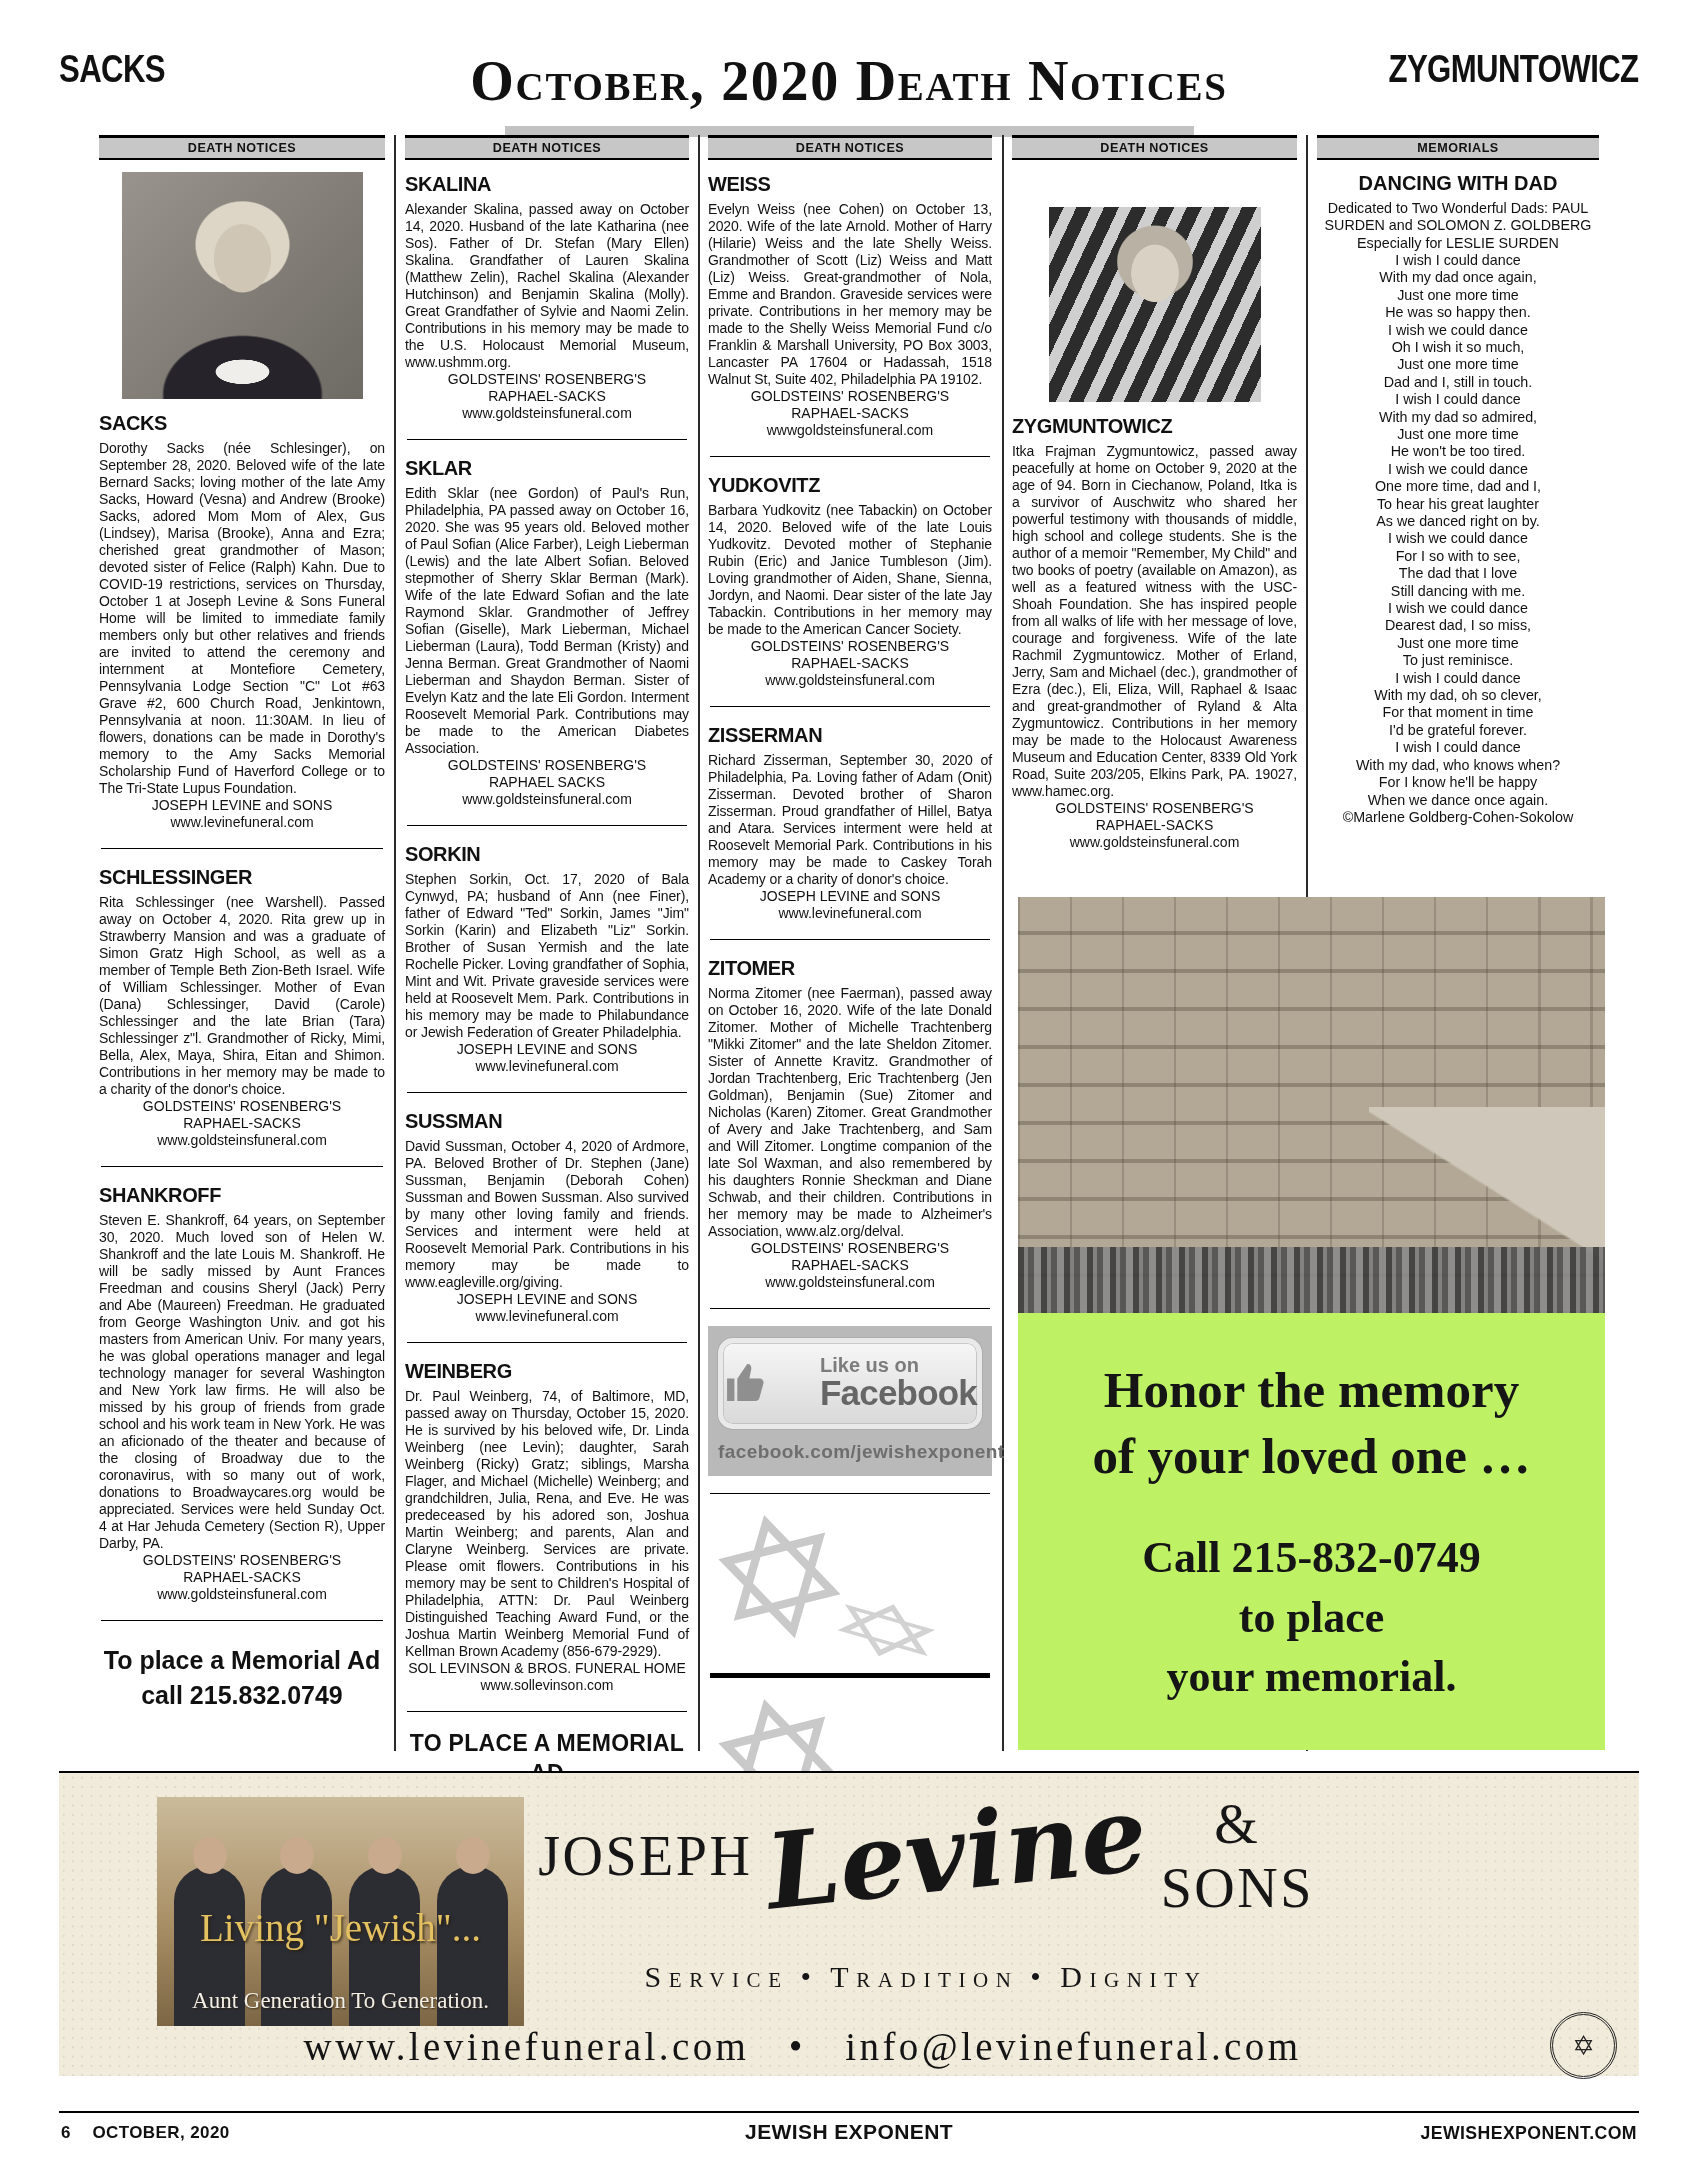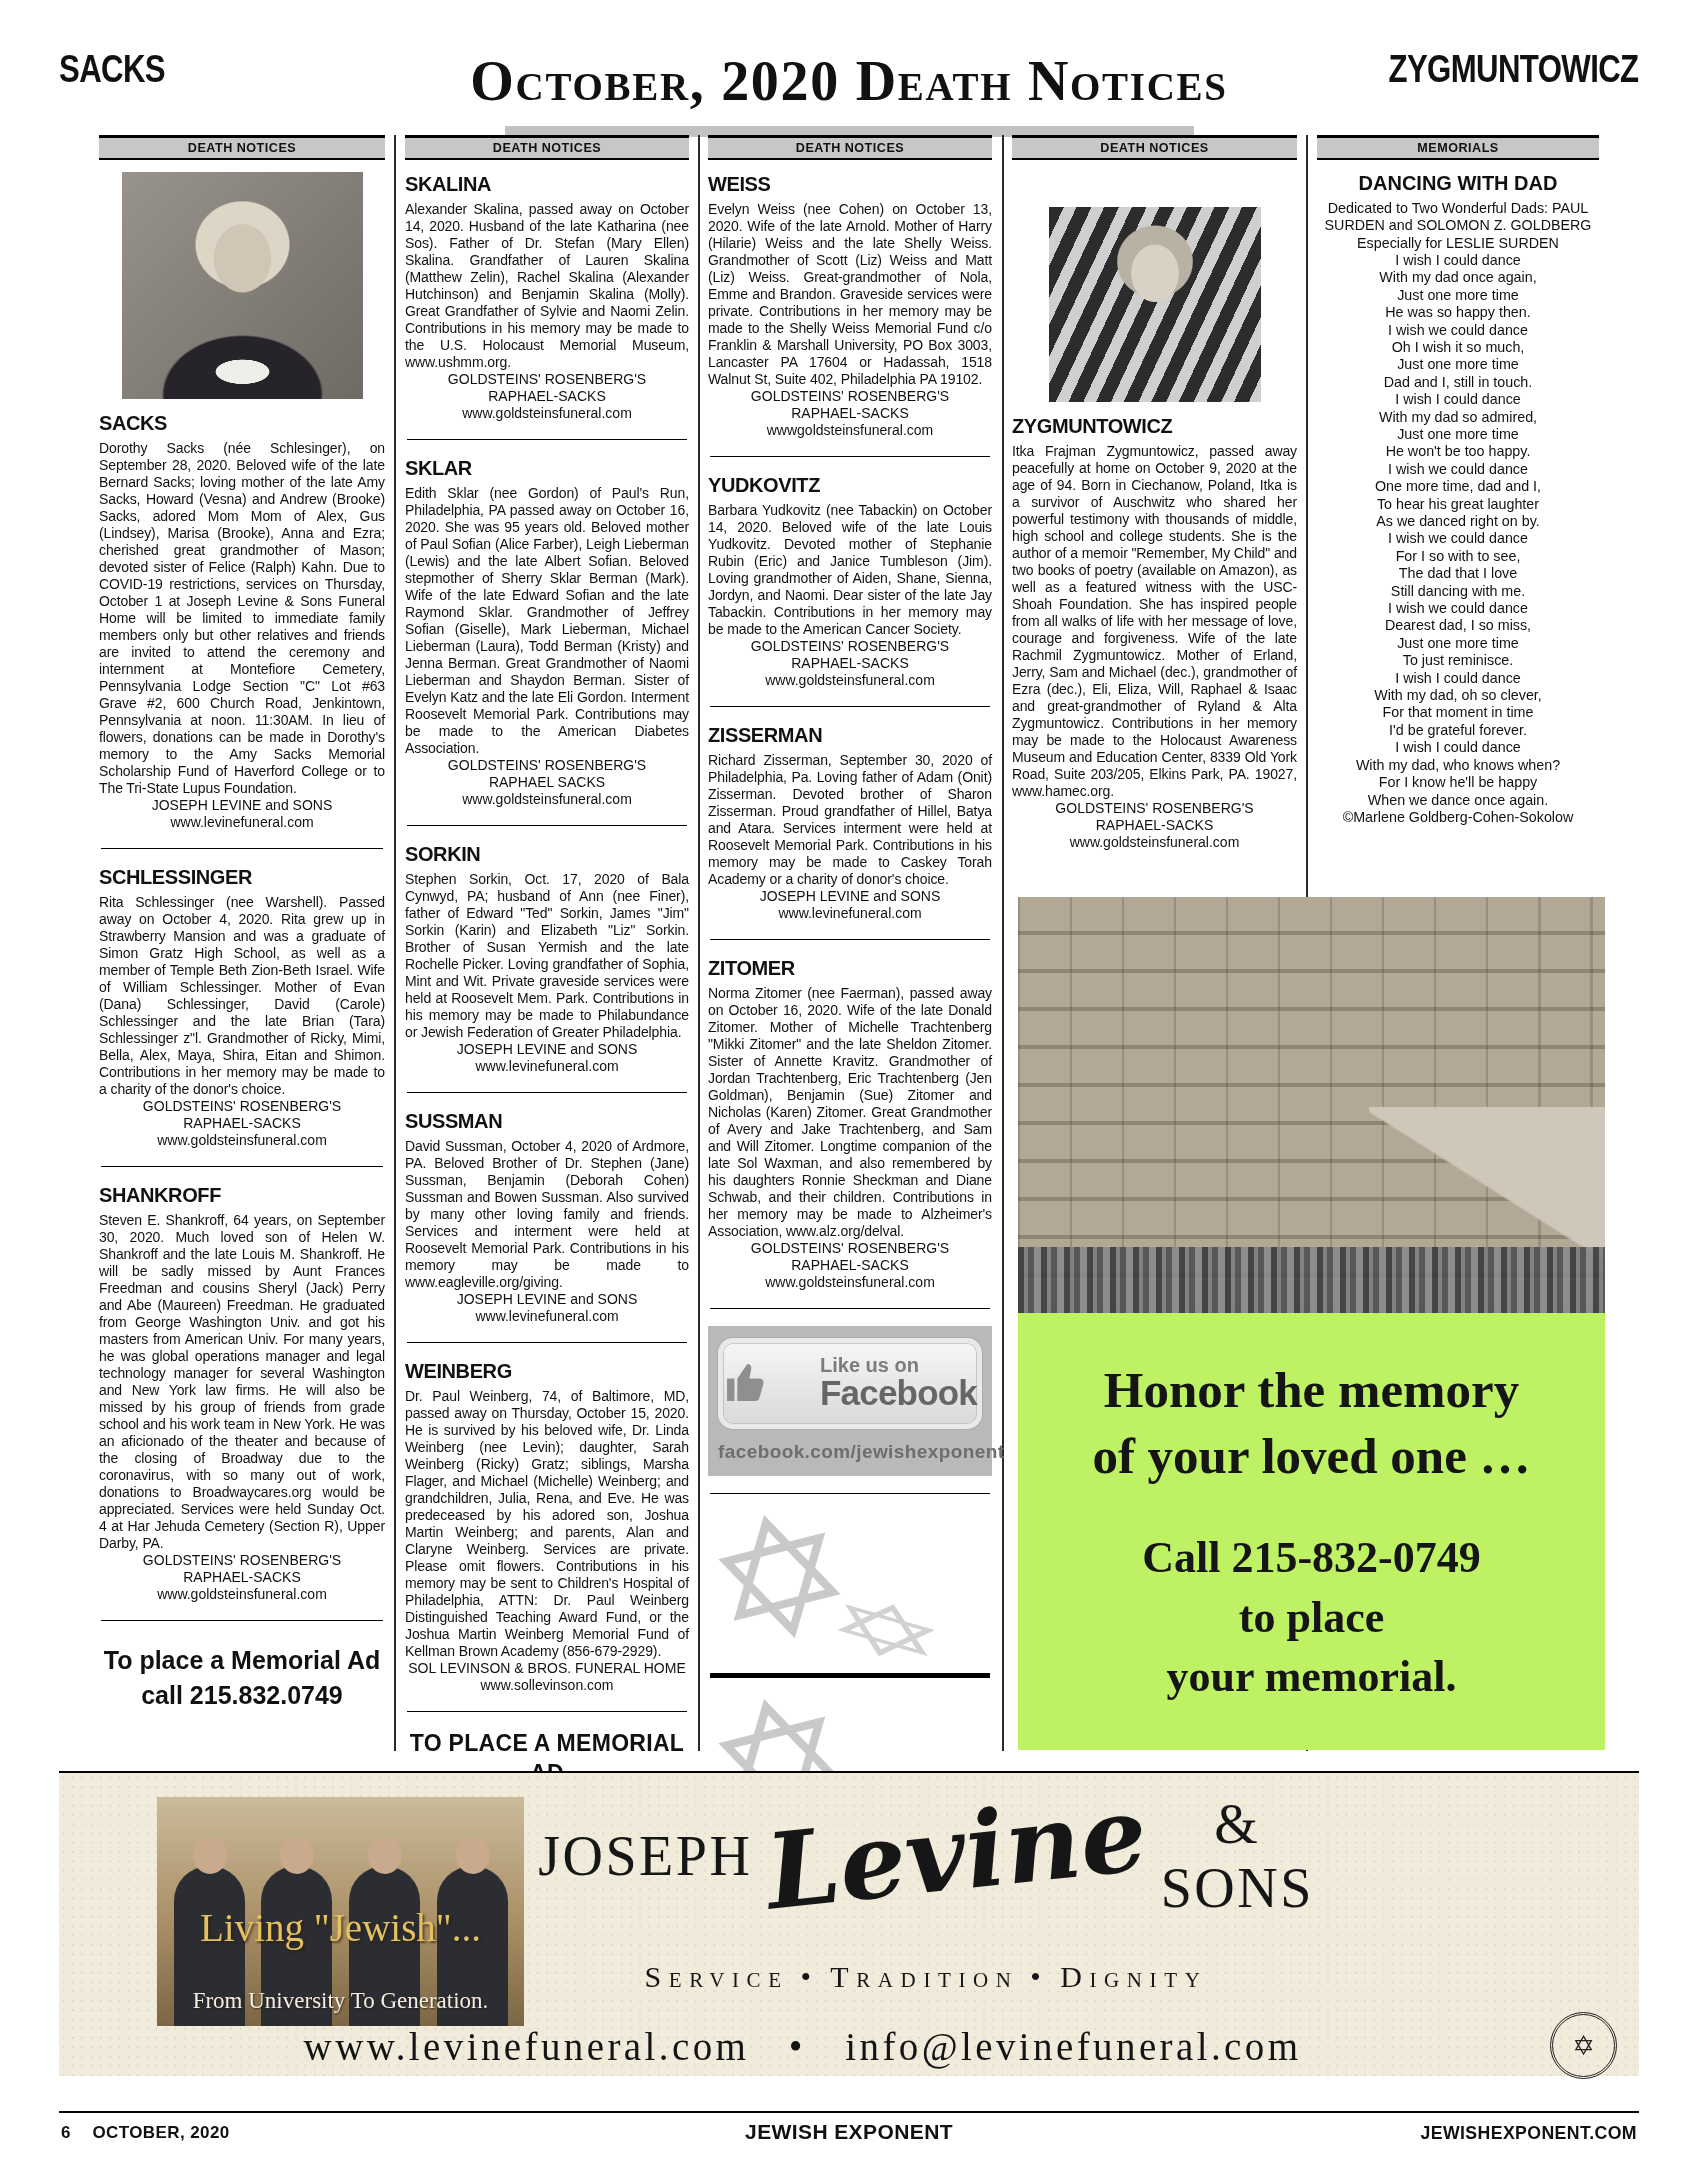--- a/index.html
+++ b/index.html
@@ -291,21 +291,21 @@
           <div class="poem-line">With my dad once again,</div>
           <div class="poem-line">Just one more time</div>
           <div class="poem-line">He was so happy then.</div>
           <div class="poem-line">I wish we could dance</div>
           <div class="poem-line">Oh I wish it so much,</div>
           <div class="poem-line">Just one more time</div>
           <div class="poem-line">Dad and I, still in touch.</div>
           <div class="poem-line">I wish I could dance</div>
           <div class="poem-line">With my dad so admired,</div>
           <div class="poem-line">Just one more time</div>
-          <div class="poem-line">He won't be too happy.</div>
+          <div class="poem-line">He won't be too tired.</div>
           <div class="poem-line">I wish we could dance</div>
           <div class="poem-line">One more time, dad and I,</div>
           <div class="poem-line">To hear his great laughter</div>
           <div class="poem-line">As we danced right on by.</div>
           <div class="poem-line">I wish we could dance</div>
           <div class="poem-line">For I so with to see,</div>
           <div class="poem-line">The dad that I love</div>
           <div class="poem-line">Still dancing with me.</div>
           <div class="poem-line">I wish we could dance</div>
           <div class="poem-line">Dearest dad, I so miss,</div>
@@ -336,21 +336,21 @@
     </div>
   </div>
 
   <div class="levine">
     <div class="lphoto">
       <div class="fig" style="left:17px"></div>
       <div class="fig" style="left:104px"></div>
       <div class="fig" style="left:192px"></div>
       <div class="fig" style="left:280px"></div>
       <div class="lp-title">Living "Jewish"...</div>
-      <div class="lp-sub">From University To Generation.</div>
+      <div class="lp-sub">Aunt Generation To Generation.</div>
     </div>
     <div class="llogo">
       <div class="llogo-row">
         <span class="ljoseph">JOSEPH</span>
         <span class="lscript">Levine</span>
         <span class="lsons">&amp; SONS</span>
       </div>
       <div class="ltag">
         <span>Service</span><span class="dot">•</span><span>Tradition</span><span class="dot">•</span><span>Dignity</span>
       </div>

